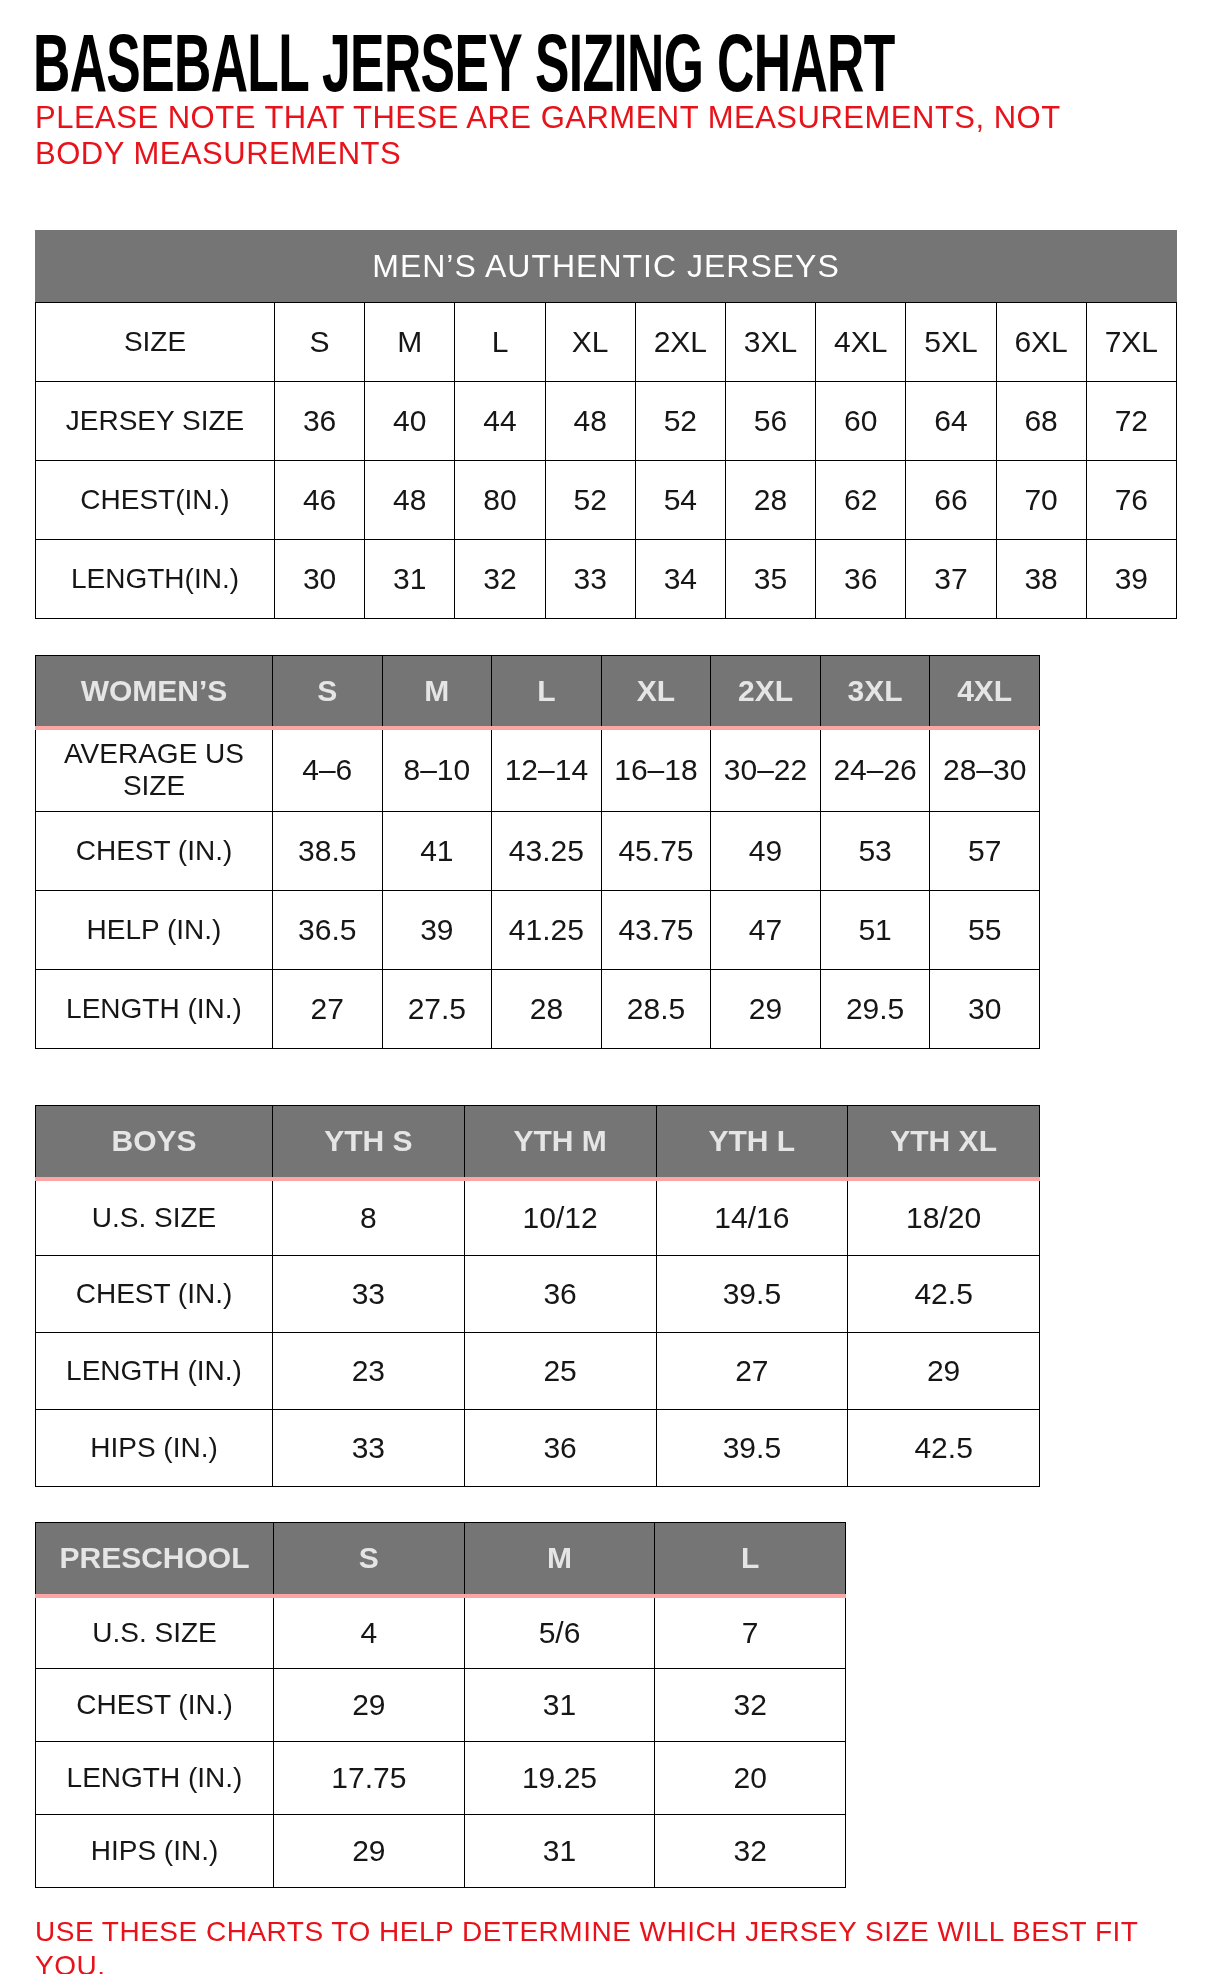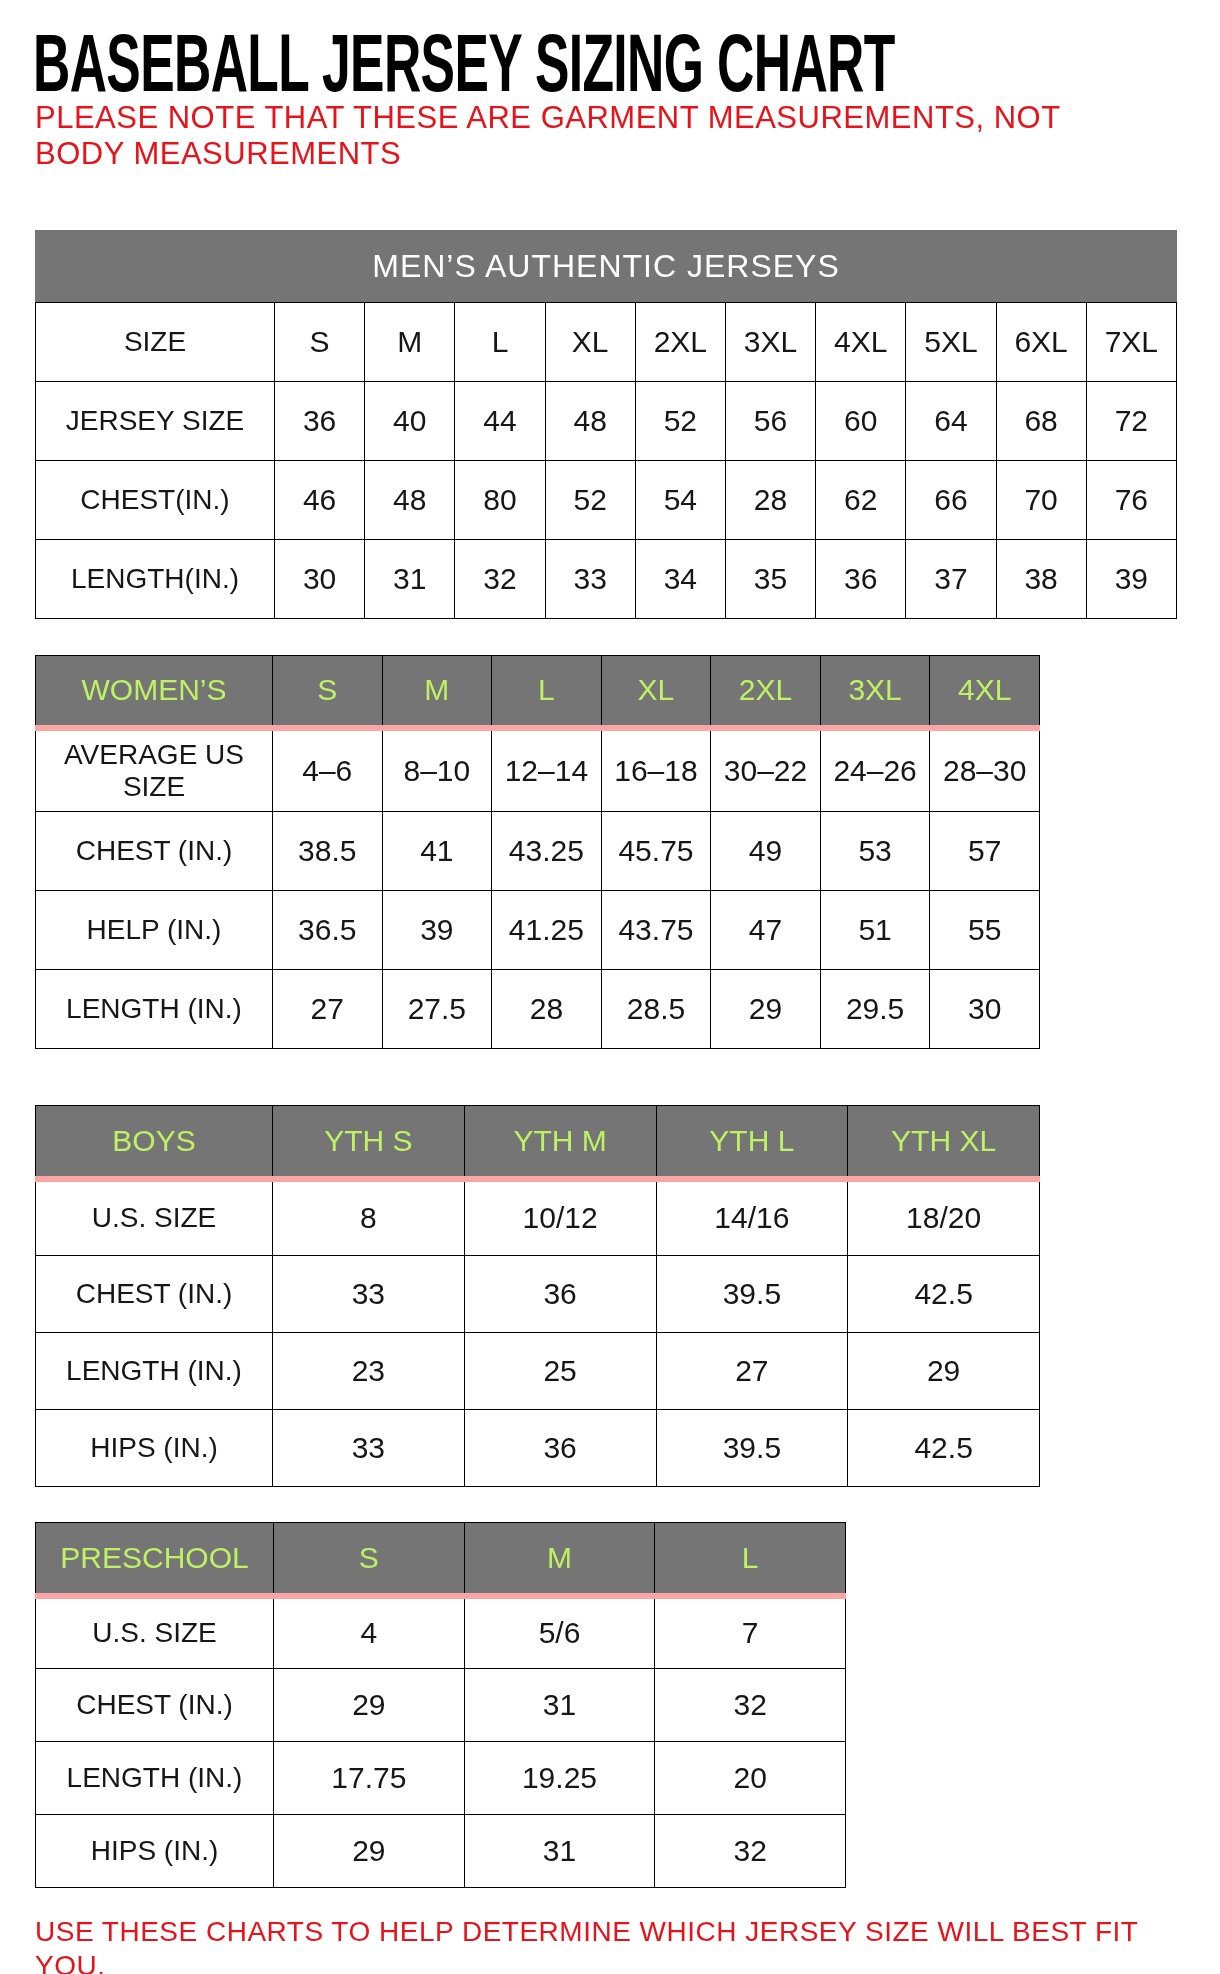--- a/index.html
+++ b/index.html
@@ -63,23 +63,23 @@
   td,th{
     border:1px solid #000;
     text-align:center;
     vertical-align:middle;
     font-size:30px;
     padding:0 4px;
     overflow:hidden;
   }
   th{
     background:var(--banner_gray,#757575);
-    color:#bef264;
-    font-weight:normal;
-    border-bottom:6px solid #fca5a5;
+    color:#e5e5e5;
+    font-weight:bold;
+    border-bottom:4px solid #fca5a5;
   }
   td.lbl{font-size:28px;padding:0 10px;line-height:1.15;}
   
   .mens tr{height:79px;}
   .mens col.c0{width:239px;}
   
   .womens tr{height:79px;}
   .womens tr:nth-child(1){height:72px;}
   .womens tr:nth-child(2){height:84px;}
   .womens col.c0{width:237px;}

